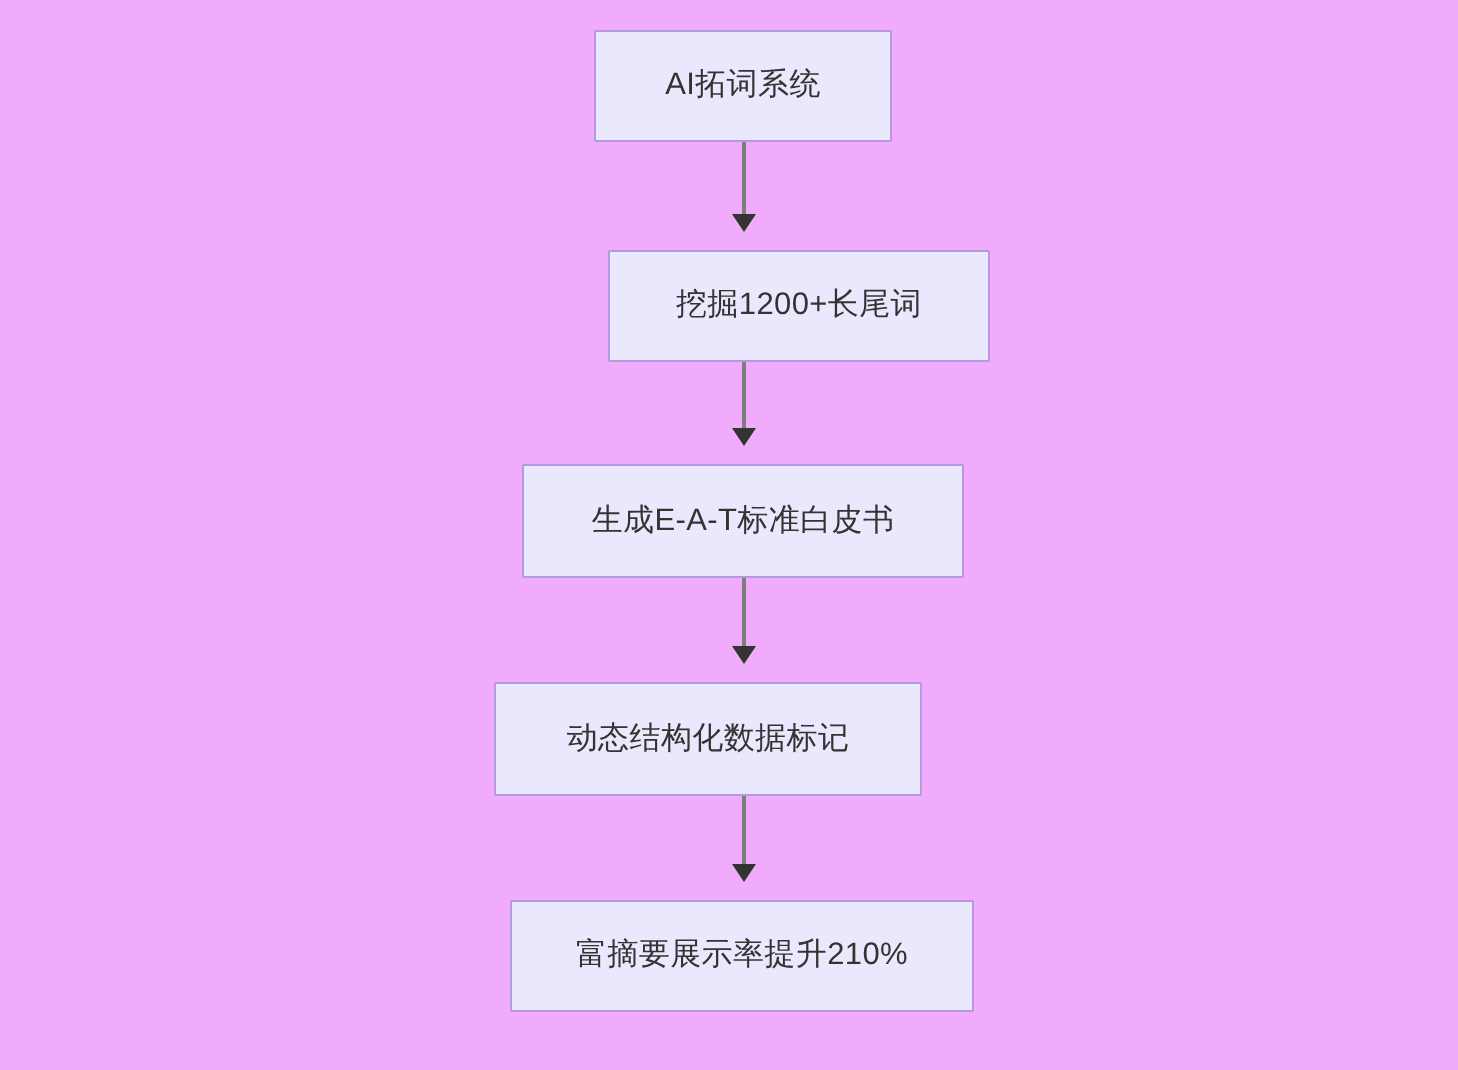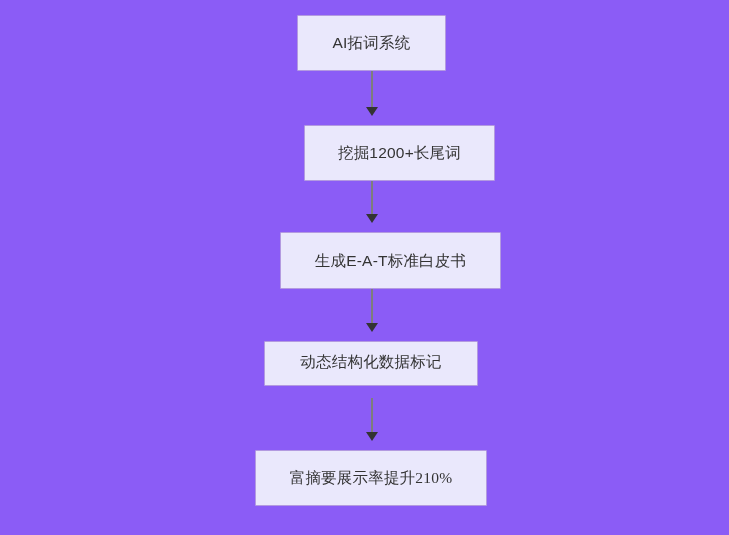--- a/index.html
+++ b/index.html
@@ -57,21 +57,21 @@
     height: 0;
     border-left: 6px solid transparent;
     border-right: 6px solid transparent;
     border-top: 9px solid #333333;
     left: -5px;
   }
 </style>
 </head>
 <body>
 
-<div id="flow-canvas" style="width: 729px; height: 535px; background: #8b5cf6;">
+<div id="flow-canvas" style="width: 729px; height: 535px; background: #f0abfc;">
 
   <div class="edge" id="edge-0" style="left: 371px; top: 71px; width: 2px; height: 45px;">
     <div class="edge-line" style="height: 38px; background: rgb(125, 125, 125);"></div>
     <div class="edge-head" style="top: 36px; border-top-color: rgb(51, 51, 51);"></div>
   </div>
   <div class="edge" id="edge-1" style="left: 371px; top: 181px; width: 2px; height: 42px;">
     <div class="edge-line" style="height: 35px; background: rgb(125, 125, 125);"></div>
     <div class="edge-head" style="top: 33px; border-top-color: rgb(51, 51, 51);"></div>
   </div>
   <div class="edge" id="edge-2" style="left: 371px; top: 289px; width: 2px; height: 43px;">
@@ -82,23 +82,23 @@
     <div class="edge-line" style="height: 36px; background: rgb(125, 125, 125);"></div>
     <div class="edge-head" style="top: 34px; border-top-color: rgb(51, 51, 51);"></div>
   </div>
 
   <div class="flow-node" id="node-0" style="left: 297px; top: 15px; width: 149px; height: 56px; background: rgb(234, 232, 252); border-color: rgb(179, 154, 224); color: rgb(51, 51, 51);">
     <span class="node-label">AI拓词系统</span>
   </div>
   <div class="flow-node" id="node-1" style="left: 276px; top: 125px; width: 191px; height: 56px; background: rgb(234, 232, 252); border-color: rgb(179, 154, 224); color: rgb(51, 51, 51); margin-left: 28px;">
     <span class="node-label">挖掘1200+长尾词</span>
   </div>
-  <div class="flow-node" id="node-2" style="left: 261px; top: 232px; width: 221px; height: 57px; background: rgb(234, 232, 252); border-color: rgb(179, 154, 224); color: rgb(51, 51, 51); margin-left: 19px;">
+  <div class="flow-node" id="node-2" style="left: 261px; top: 232px; width: 221px; height: 57px; background: rgb(234, 232, 252); border-color: rgb(179, 154, 224); color: rgb(51, 51, 51);">
     <span class="node-label">生成E-A-T标准白皮书</span>
   </div>
-  <div class="flow-node" id="node-3" style="left: 264px; top: 341px; width: 214px; height: 45px; background: rgb(234, 232, 252); border-color: rgb(179, 154, 224); color: rgb(51, 51, 51); font-family: Liberation Mono, monospace;">
+  <div class="flow-node" id="node-3" style="left: 247px; top: 341px; width: 214px; height: 57px; background: rgb(234, 232, 252); border-color: rgb(179, 154, 224); color: rgb(51, 51, 51);">
     <span class="node-label">动态结构化数据标记</span>
   </div>
-  <div class="flow-node" id="node-4" style="left: 255px; top: 450px; width: 232px; height: 56px; background: rgb(234, 232, 252); border-color: rgb(179, 154, 224); color: rgb(51, 51, 51); font-family: Liberation Serif, serif;">
+  <div class="flow-node" id="node-4" style="left: 255px; top: 450px; width: 232px; height: 56px; background: rgb(234, 232, 252); border-color: rgb(179, 154, 224); color: rgb(51, 51, 51);">
     <span class="node-label">富摘要展示率提升210%</span>
   </div>
 
 </div>
 
 </body></html>

